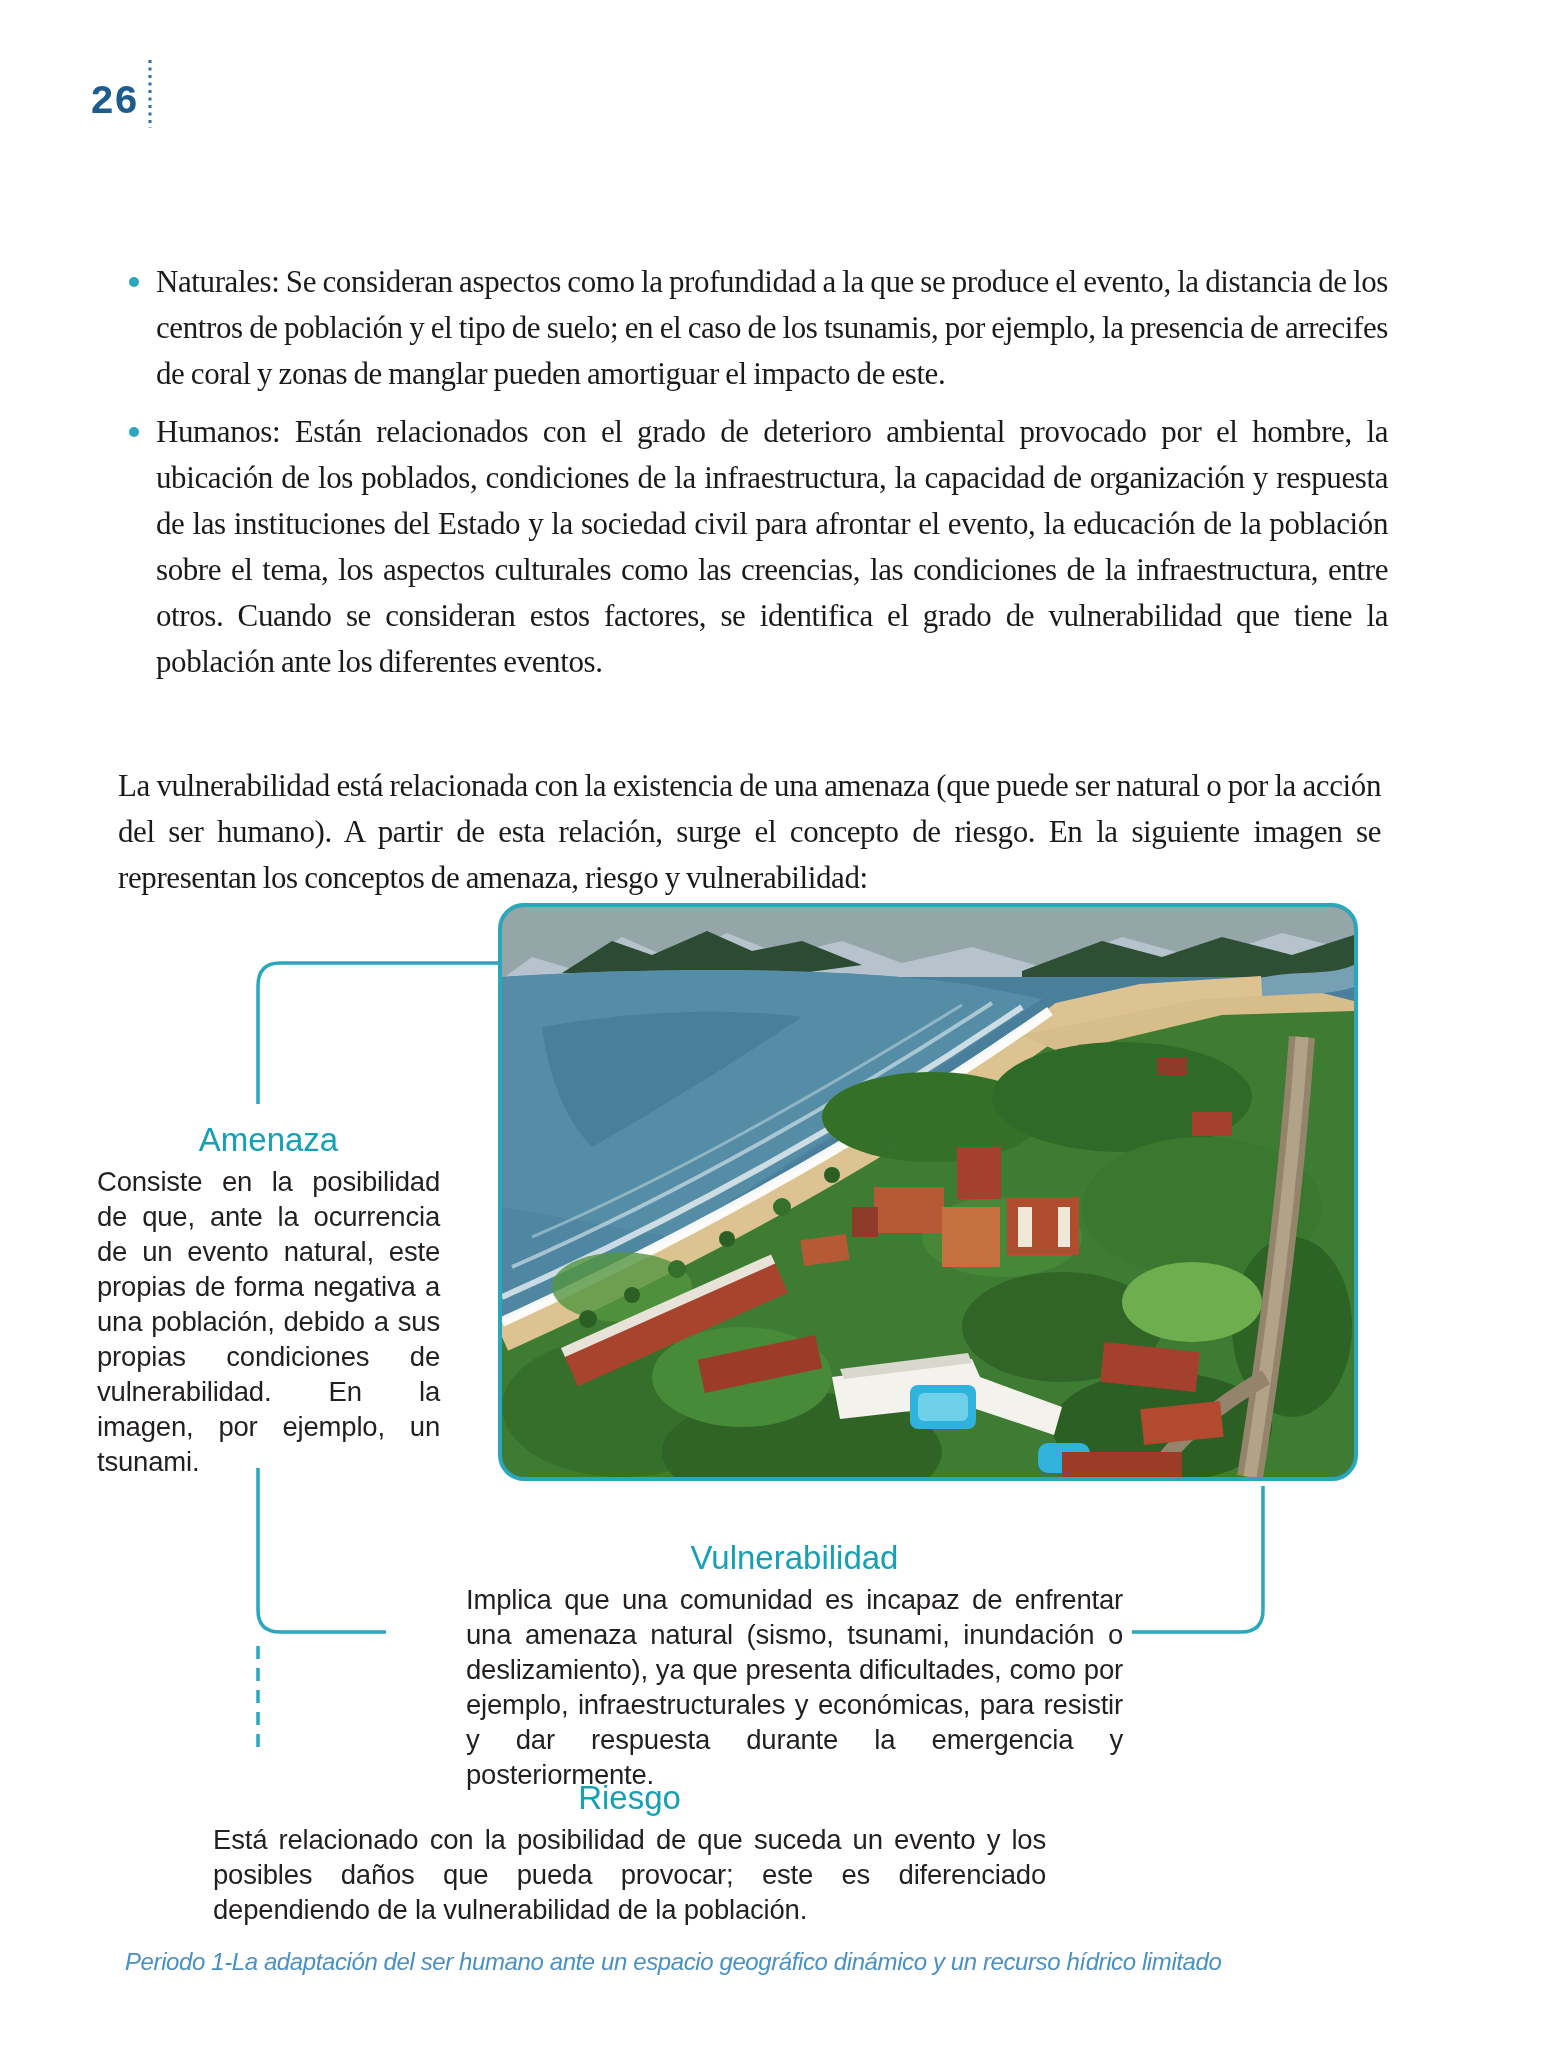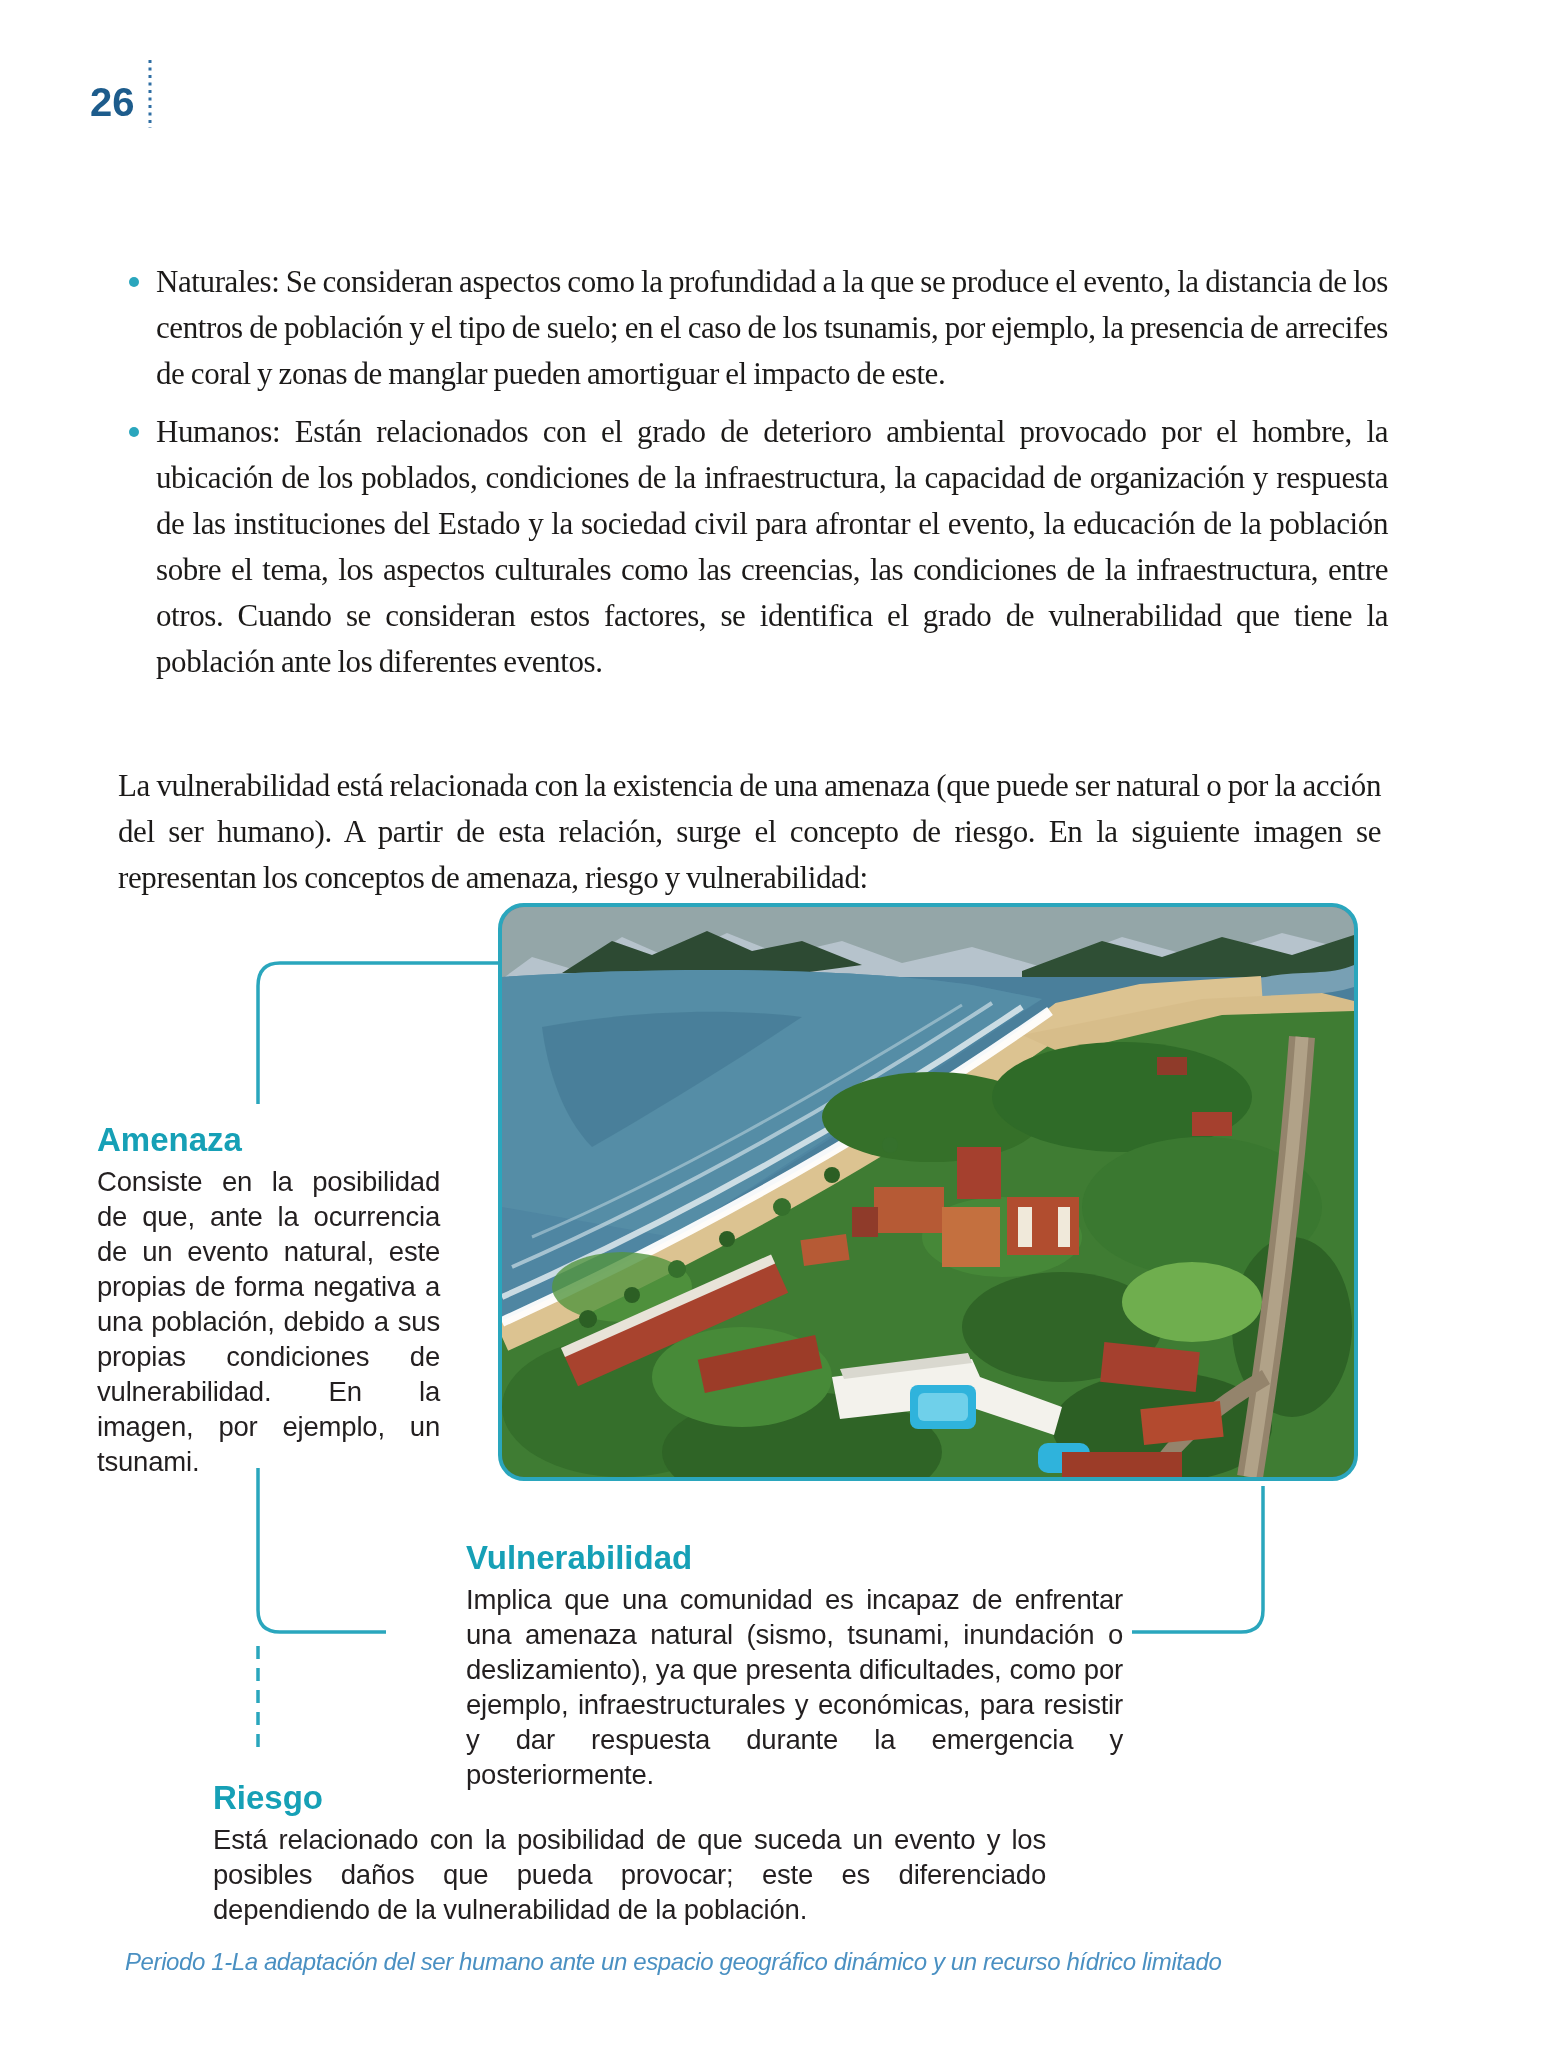--- a/index.html
+++ b/index.html
@@ -5,21 +5,21 @@
   html,body{margin:0;padding:0;background:#ffffff;}
   .page{
     position:relative;width:1564px;height:2048px;background:#ffffff;
     margin:0 auto;overflow:hidden;
     font-family:"Liberation Serif",serif;color:#1c1a19;
   }
   
   .pageno{
     position:absolute;left:90px;top:80px;
     font-size:40px;font-weight:bold;color:#1d5c8c;
-    font-family:Liberation Sans, sans-serif;
+    font-family:Liberation Mono, monospace;
     text-align:center;
   }
   
   .copy{
     position:absolute;left:118px;width:1263px;
     font-size:31px;line-height:46px;letter-spacing:-0.4px;word-spacing:-1px;
     text-align:justify;color:#1c1a19;
   }
   .copy-p1{top:156px;}
   .copy-bullets{top:252px;margin:7px;padding:0;list-style:none;}
@@ -34,22 +34,23 @@
   .photo-frame{
     position:absolute;left:498px;top:903px;width:860px;height:578px;
     box-sizing:border-box;border:4px solid #2aa6bd;border-radius:26px;
     overflow:hidden;background:#4a7f9b;
   }
   .photo-frame svg{display:block;width:100%;height:100%;}
   .connector-layer{position:absolute;left:0;top:0;pointer-events:none;}
   
   .concept{position:absolute;font-family:"Liberation Sans",sans-serif;color:#231f20;}
   .concept h3{
-    margin:0 0 6px 0;font-size:33px;line-height:36px;font-weight:bold;color:#16a0b6;
+    margin:0 0 6px 0;font-size:33px;line-height:36px;font-weight:normal;color:#16a0b6;
     font-family:"Liberation Sans",sans-serif;
+    text-align:center;
   }
   .concept p{
     margin:0;font-size:27.5px;line-height:35px;letter-spacing:-0.2px;
     text-align:justify;
   }
   .concept-amenaza{left:97px;top:1122px;width:343px;}
   .concept-vulnerabilidad{left:466px;top:1540px;width:657px;}
   .concept-riesgo{left:213px;top:1780px;width:833px;}
   
   .footer{

